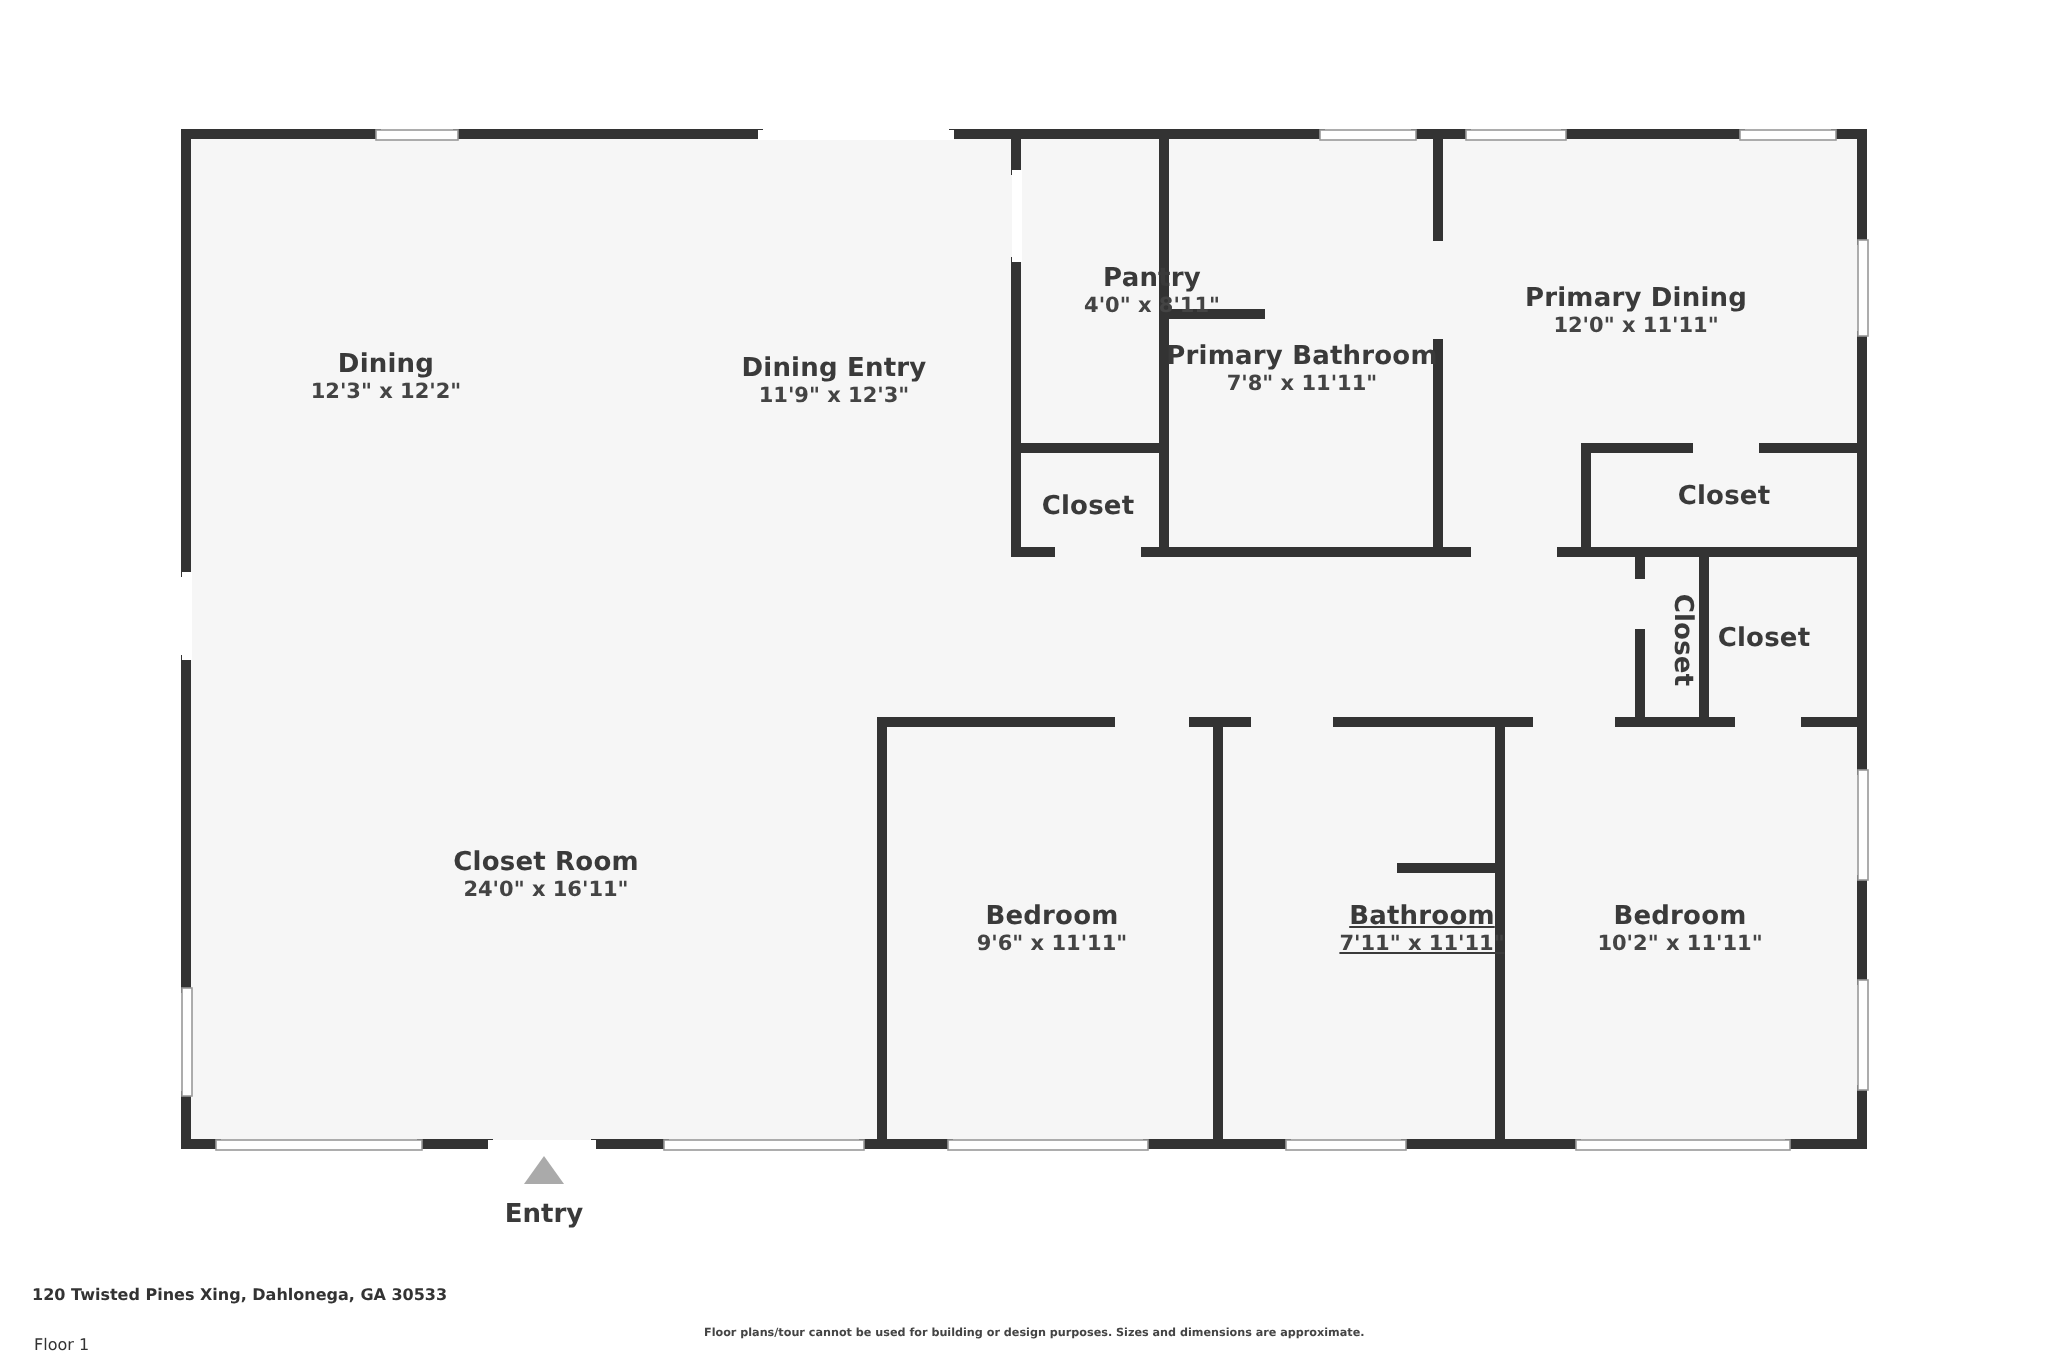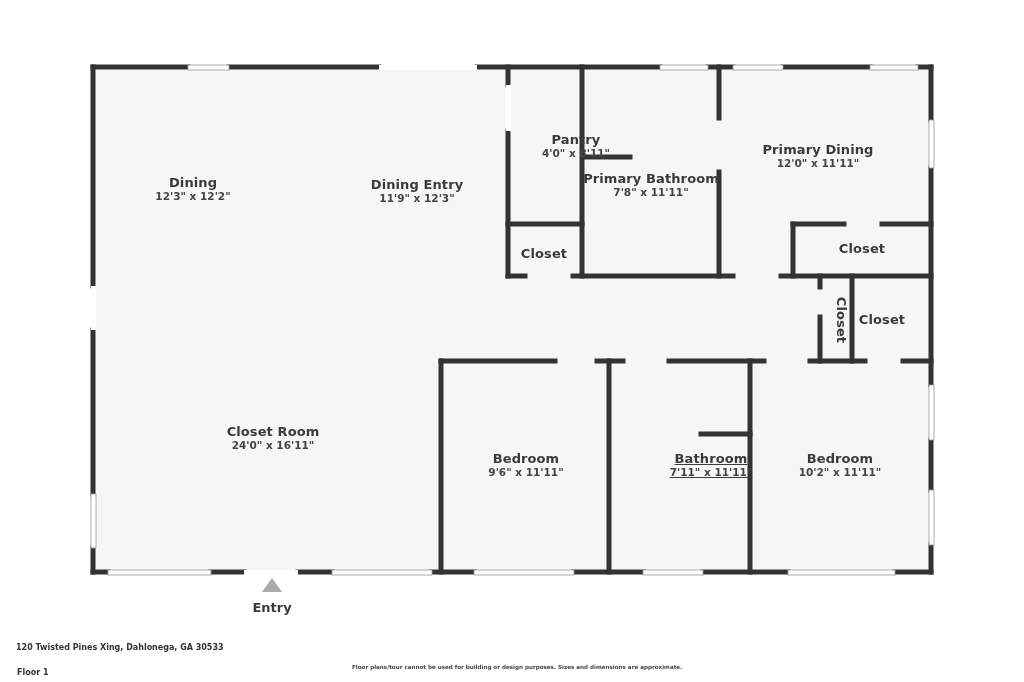--- a/index.html
+++ b/index.html
@@ -4,21 +4,21 @@
 <style>
   html, body { margin: 0; padding: 0; background: #ffffff; }
   body { width: 1024px; height: 682px; position: relative; overflow: hidden; font-family: "DejaVu Sans", sans-serif; }
   #plan { position: absolute; left: 0; top: 0; width: 1024px; height: 682px; }
   .room-label { position: absolute; text-align: center; transform: translate(-50%, 0); color: #3a3a3a; white-space: nowrap; }
   .room-name { font-size: 13px; font-weight: bold; letter-spacing: 0.1px; line-height: 15px; display: block; }
   .room-dim { font-size: 10.5px; font-weight: bold; line-height: 13px; display: block; color: #444; }
   .vertical { transform: translate(-50%, -50%) rotate(90deg); }
   .entry-label { position: absolute; left: 272px; top: 600px; transform: translate(-50%,0); font-size: 13px; font-weight: bold; color: #3a3a3a; }
   .footer-address { position: absolute; left: 16px; top: 643px; font-size: 8px; font-weight: bold; color: #333; }
-  .footer-floor { position: absolute; left: 17px; top: 668px; font-size: 8px; font-weight: bold; color: #333; }
+  .footer-floor { position: absolute; left: 17px; top: 668px; font-size: 8px; font-weight: normal; color: #333; }
   .footer-disclaimer { position: absolute; left: 352px; top: 664px; font-size: 5.6px; font-weight: bold; color: #444; }
 </style>
 </head>
 <body>
 
 <svg id="plan" viewBox="0 0 1024 682" xmlns="http://www.w3.org/2000/svg">
 
   <g>
     <polygon points="93,67 931,67 931,572 93,572" fill="#f6f6f6"></polygon>
   </g>

